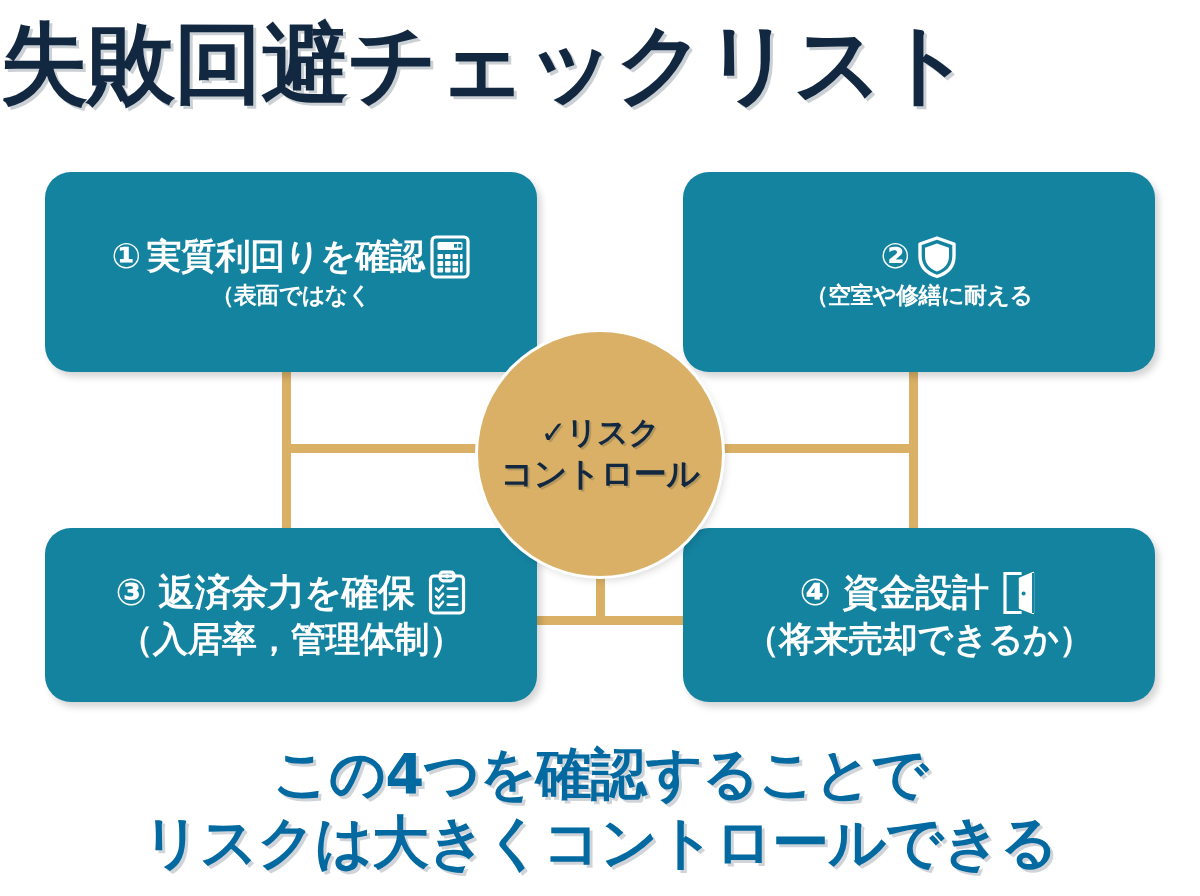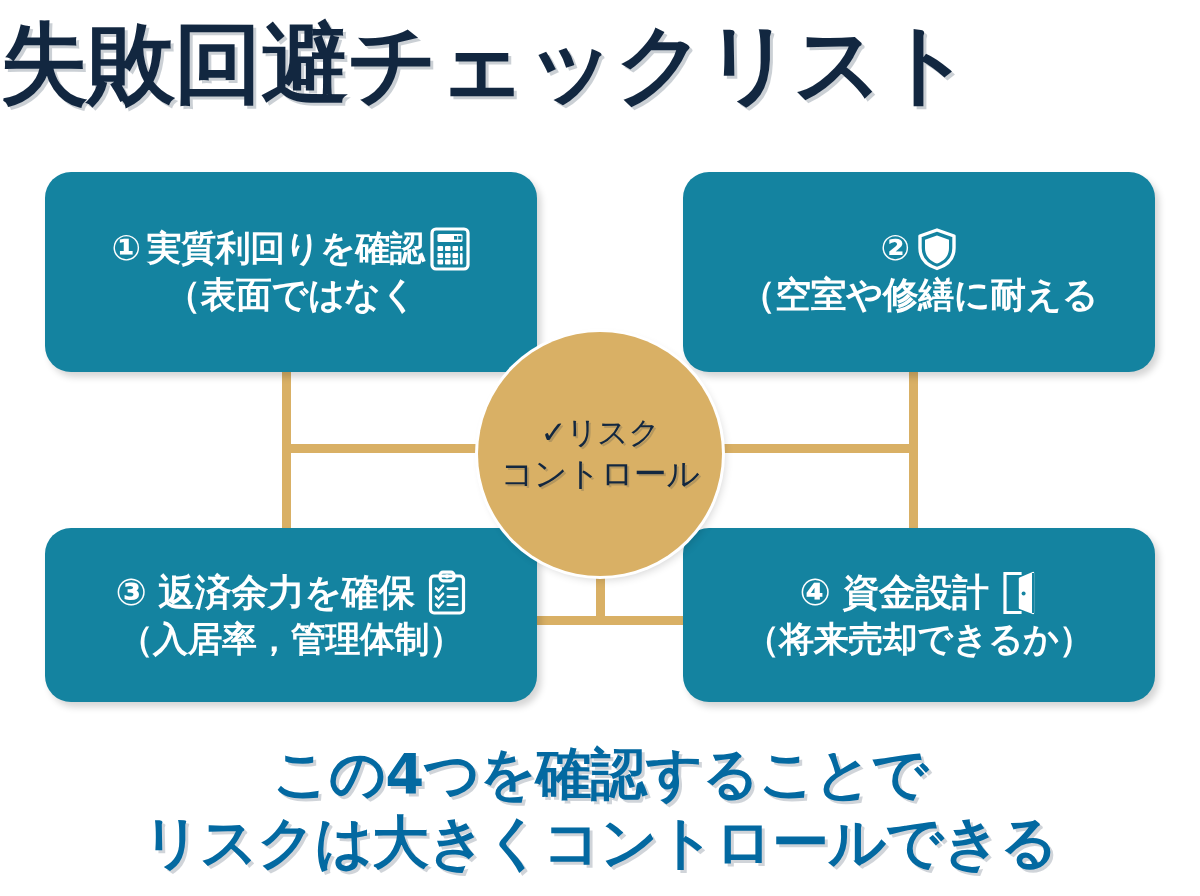--- a/index.html
+++ b/index.html
@@ -49,21 +49,21 @@
     align-items:center;
     justify-content:center;
     gap:6px;
     font-size:35px;
     font-weight:bold;
     line-height:1.18;
     white-space:nowrap;
     letter-spacing:-0.5px;
   }
   .box-sub {
-    font-size:36px;
+    font-size:23px;
     font-weight:bold;
     line-height:1.22;
     letter-spacing:-0.5px;
     margin-top:2px;
   }
   .box-sub span { display:block; white-space:nowrap; }
 
   #box1 { left:45px;  top:172px; width:492px; height:200px; }
   #box2 { left:683px; top:172px; width:472px; height:200px; }
   #box3 { left:45px;  top:528px; width:492px; height:174px; }
@@ -85,21 +85,21 @@
     z-index:4;
     display:flex;
     flex-direction:column;
     align-items:center;
     justify-content:center;
     color:#122740;
     box-shadow:0 0 0 3px #ffffff, 3px 4px 8px rgba(0,0,0,0.16);
   }
   #circle .c-line {
     font-size:32px;
-    font-weight:normal;
+    font-weight:bold;
     line-height:1.28;
     white-space:nowrap;
     letter-spacing:-0.5px;
     text-shadow:2px 2px 0 rgba(18,39,64,0.18);
     text-align:center;
   }
   #circle .c-line.l1 { font-size:31px; }
   #circle .c-line.l2 { font-size:33px; }
 
   

